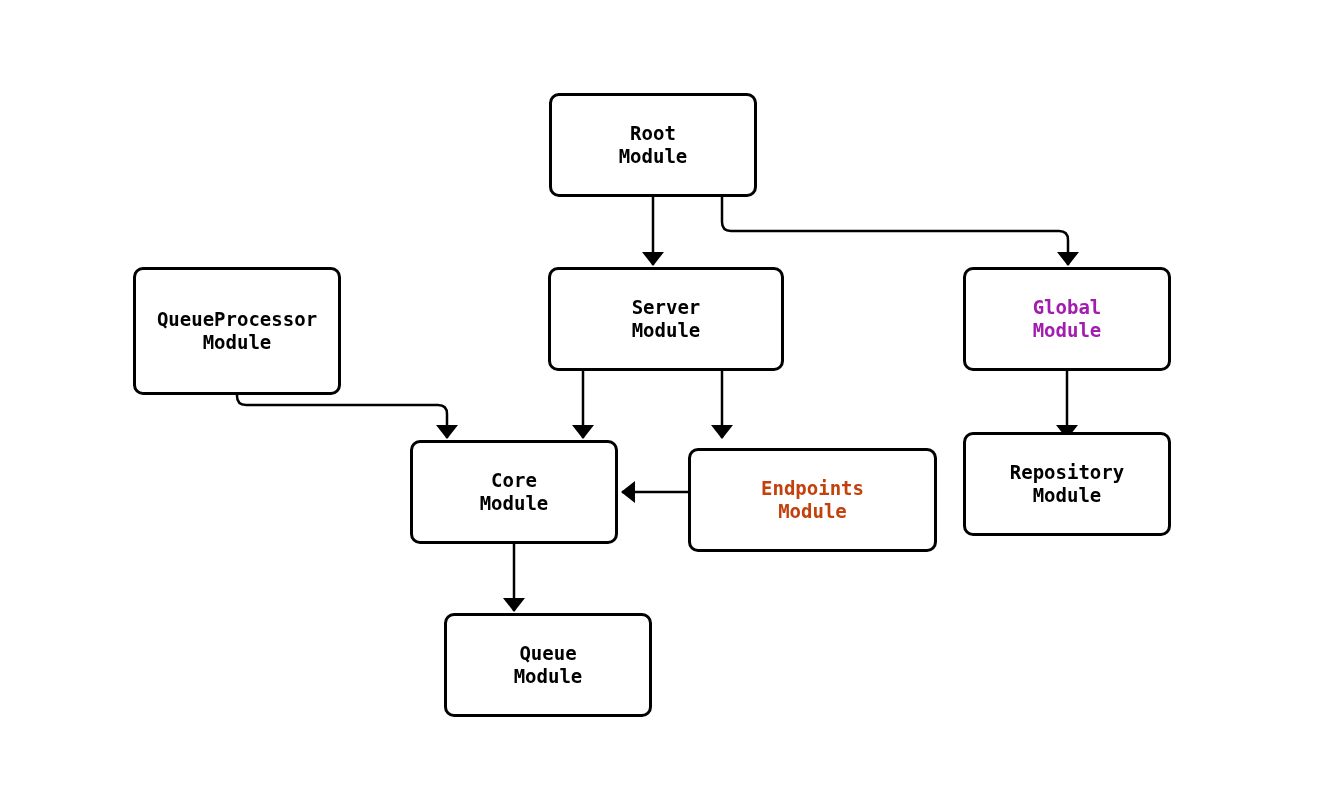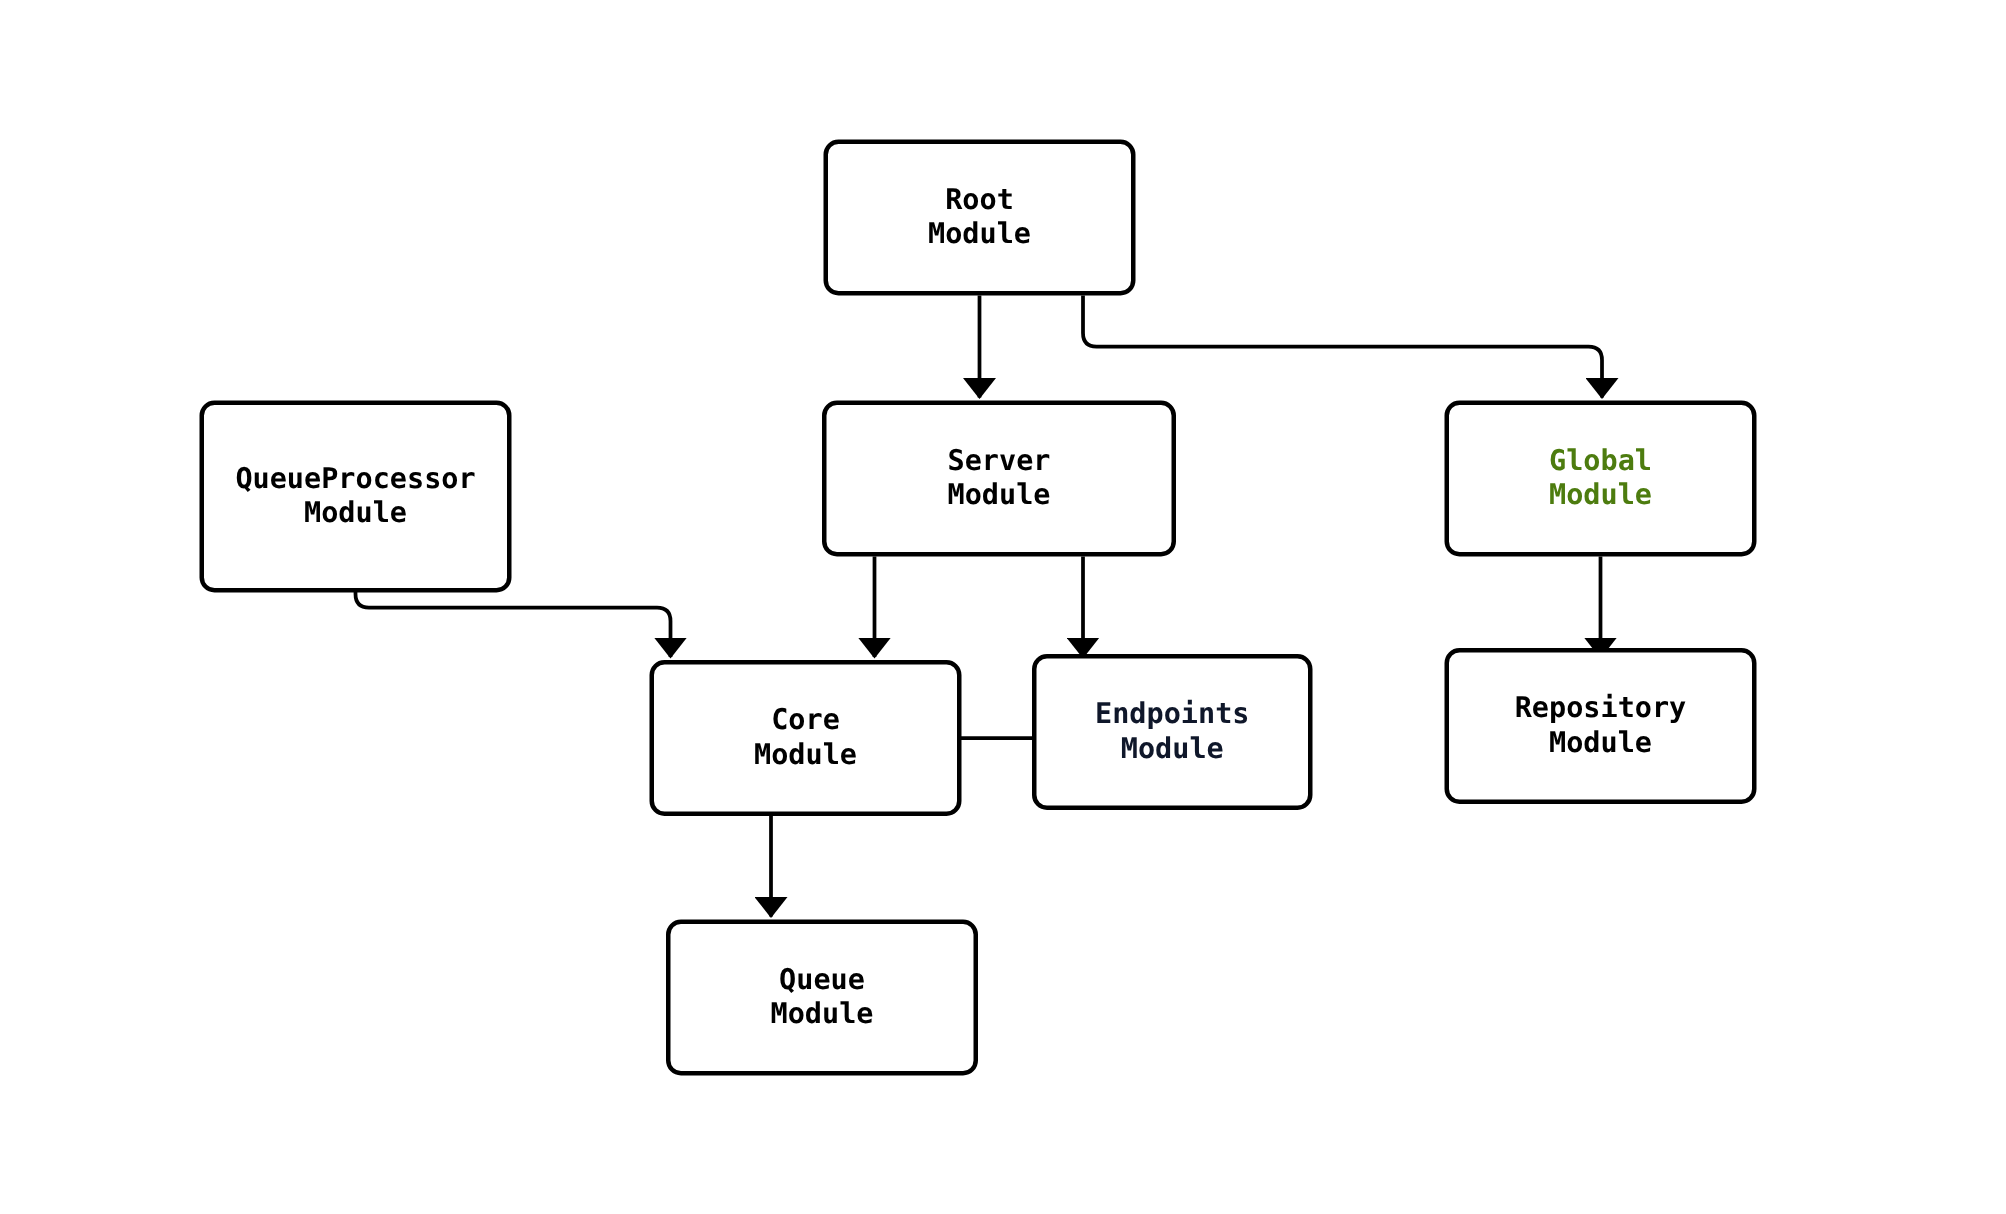--- a/index.html
+++ b/index.html
@@ -73,29 +73,29 @@
         <span>Module</span>
       </div>
       <div class="node" style="left: 133px; top: 267px; width: 208px; height: 128px; background: rgb(255, 255, 255); border-color: rgb(0, 0, 0); color: rgb(0, 0, 0);">
         <span>QueueProcessor</span>
         <span>Module</span>
       </div>
       <div class="node" style="left: 548px; top: 267px; width: 236px; height: 104px; background: rgb(255, 255, 255); border-color: rgb(0, 0, 0); color: rgb(0, 0, 0);">
         <span>Server</span>
         <span>Module</span>
       </div>
-      <div class="node" style="left: 963px; top: 267px; width: 208px; height: 104px; background: rgb(255, 255, 255); border-color: rgb(0, 0, 0); color: #4d7c0f;">
+      <div class="node" style="left: 963px; top: 267px; width: 208px; height: 104px; background: rgb(255, 255, 255); border-color: rgb(0, 0, 0); color: #a21caf;">
         <span>Global</span>
         <span>Module</span>
       </div>
-      <div class="node" style="left: 410px; top: 440px; width: 208px; height: 104px; background: rgb(255, 255, 255); border-color: rgb(0, 0, 0); color: rgb(0, 0, 0); margin-left: 23px;">
+      <div class="node" style="left: 410px; top: 440px; width: 208px; height: 104px; background: rgb(255, 255, 255); border-color: rgb(0, 0, 0); color: rgb(0, 0, 0);">
         <span>Core</span>
         <span>Module</span>
       </div>
-      <div class="node" style="left: 688px; top: 436px; width: 187px; height: 104px; background: rgb(255, 255, 255); border-color: rgb(0, 0, 0); color: #0f172a;">
+      <div class="node" style="left: 688px; top: 448px; width: 249px; height: 104px; background: rgb(255, 255, 255); border-color: rgb(0, 0, 0); color: #c2410c;">
         <span>Endpoints</span>
         <span>Module</span>
       </div>
       <div class="node" style="left: 963px; top: 432px; width: 208px; height: 104px; background: rgb(255, 255, 255); border-color: rgb(0, 0, 0); color: rgb(0, 0, 0);">
         <span>Repository</span>
         <span>Module</span>
       </div>
       <div class="node" style="left: 422px; top: 613px; width: 208px; height: 104px; background: rgb(255, 255, 255); border-color: rgb(0, 0, 0); color: rgb(0, 0, 0); margin-left: 22px;">
         <span>Queue</span>
         <span>Module</span>

